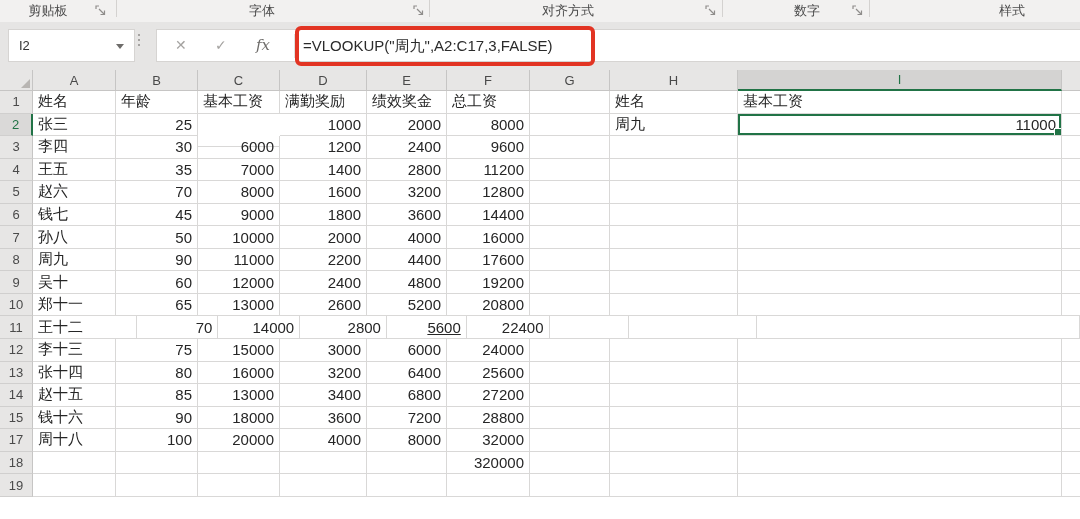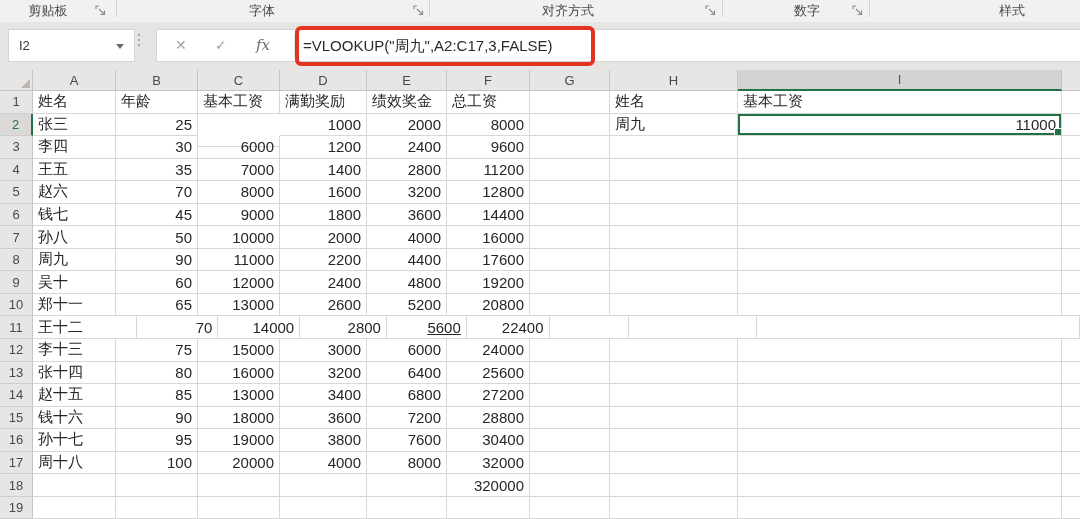--- a/index.html
+++ b/index.html
@@ -305,33 +305,20 @@
         <div class="cell num" style="width: 82px;">18000</div>
         <div class="cell num" style="width: 87px;">3600</div>
         <div class="cell num" style="width: 80px;">7200</div>
         <div class="cell num" style="width: 83px;">28800</div>
         <div class="cell" style="width: 80px;"></div>
         <div class="cell" style="width: 128px;"></div>
         <div class="cell" style="width: 324px;"></div>
         <div class="rfill"></div>
       </div>
       <div class="row">
-        <div class="rowh">16</div>
-        <div class="cell" style="width: 83px;">孙十七</div>
-        <div class="cell num" style="width: 82px;">95</div>
-        <div class="cell num" style="width: 82px;">19000</div>
-        <div class="cell num" style="width: 87px;">3800</div>
-        <div class="cell num" style="width: 80px;">7600</div>
-        <div class="cell num" style="width: 83px;">30400</div>
-        <div class="cell" style="width: 80px;"></div>
-        <div class="cell" style="width: 128px;"></div>
-        <div class="cell" style="width: 324px;"></div>
-        <div class="rfill"></div>
-      </div>
-      <div class="row">
         <div class="rowh">17</div>
         <div class="cell" style="width: 83px;">周十八</div>
         <div class="cell num" style="width: 82px;">100</div>
         <div class="cell num" style="width: 82px;">20000</div>
         <div class="cell num" style="width: 87px;">4000</div>
         <div class="cell num" style="width: 80px;">8000</div>
         <div class="cell num" style="width: 83px;">32000</div>
         <div class="cell" style="width: 80px;"></div>
         <div class="cell" style="width: 128px;"></div>
         <div class="cell" style="width: 324px;"></div>

